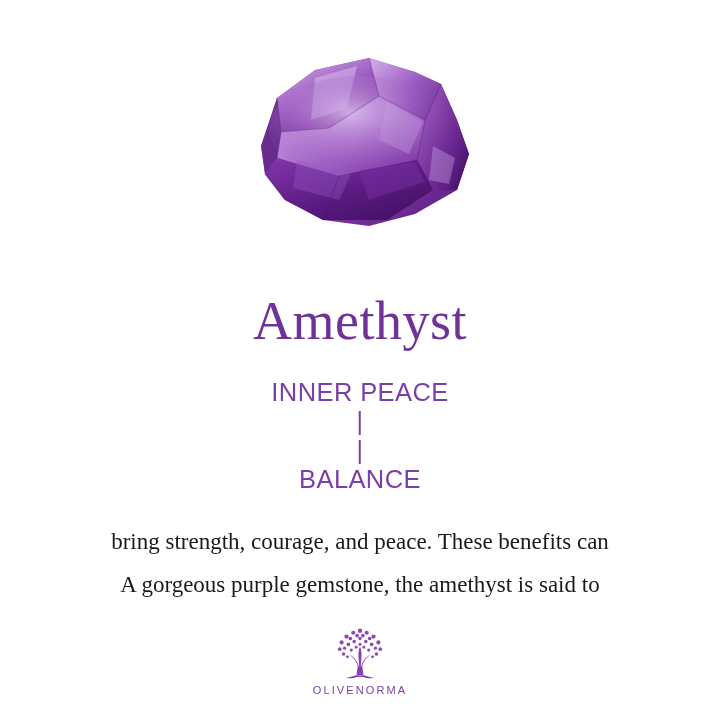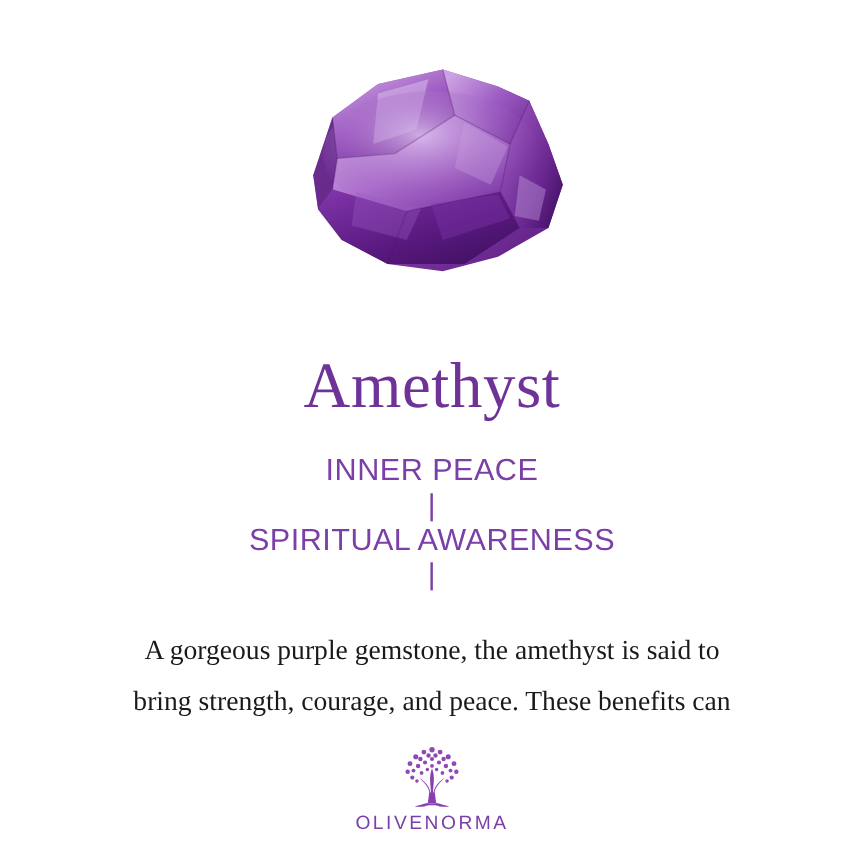--- a/index.html
+++ b/index.html
@@ -98,21 +98,21 @@
     flex-direction: column;
     align-items: center;
   }
   .tree-svg {
     display: block;
     width: 58px;
     height: 56px;
   }
   .brand {
     margin-top: 3px;
-    font-size: 16px;
+    font-size: 11px;
     letter-spacing: 2.1px;
     color: #7b3fa8;
     font-family: "Liberation Sans", sans-serif;
   }
 </style>
 </head>
 <body>
 
 <div class="card">
 
@@ -189,27 +189,27 @@
         </g>
       </svg>
     </div>
   </div>
 
   <div class="title">Amethyst</div>
 
   <div class="keywords">
     <span class="kw">INNER PEACE</span>
     <span class="kw-sep">|</span>
-    <span class="kw">SPIRITUAL AWARENESS</span>
     <span class="kw-sep">|</span>
+    <span class="kw">BALANCE</span>
   </div>
 
   <div class="desc">
+    <div>bring strength, courage, and peace. These benefits can</div>
     <div>A gorgeous purple gemstone, the amethyst is said to</div>
-    <div>bring strength, courage, and peace. These benefits can</div>
   </div>
 
   <div class="logo-area">
     <svg class="tree-svg" viewBox="0 0 60 58">
       <g fill="#8a3fb0">
 
         <g opacity="0.95">
           <circle cx="30" cy="6" r="2.3"></circle>
           <circle cx="23" cy="8" r="2.1"></circle>
           <circle cx="37" cy="8" r="2.1"></circle>

